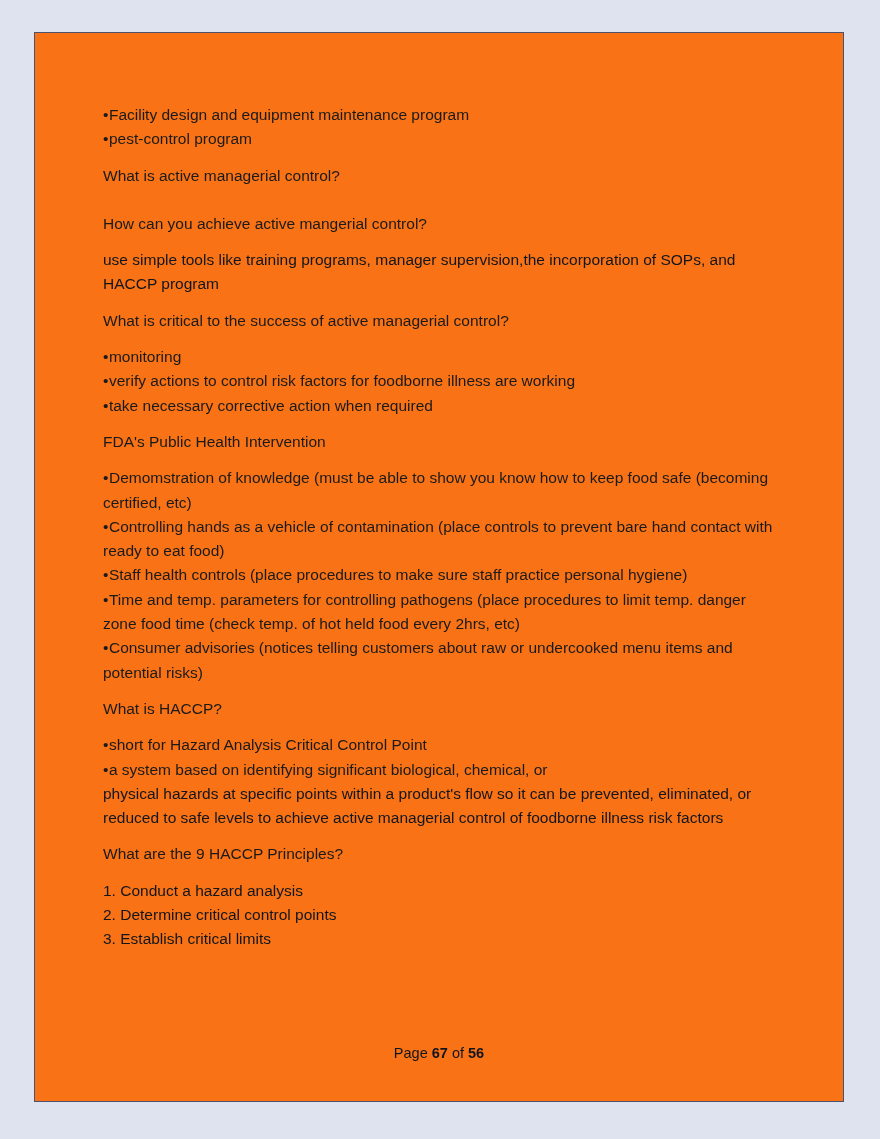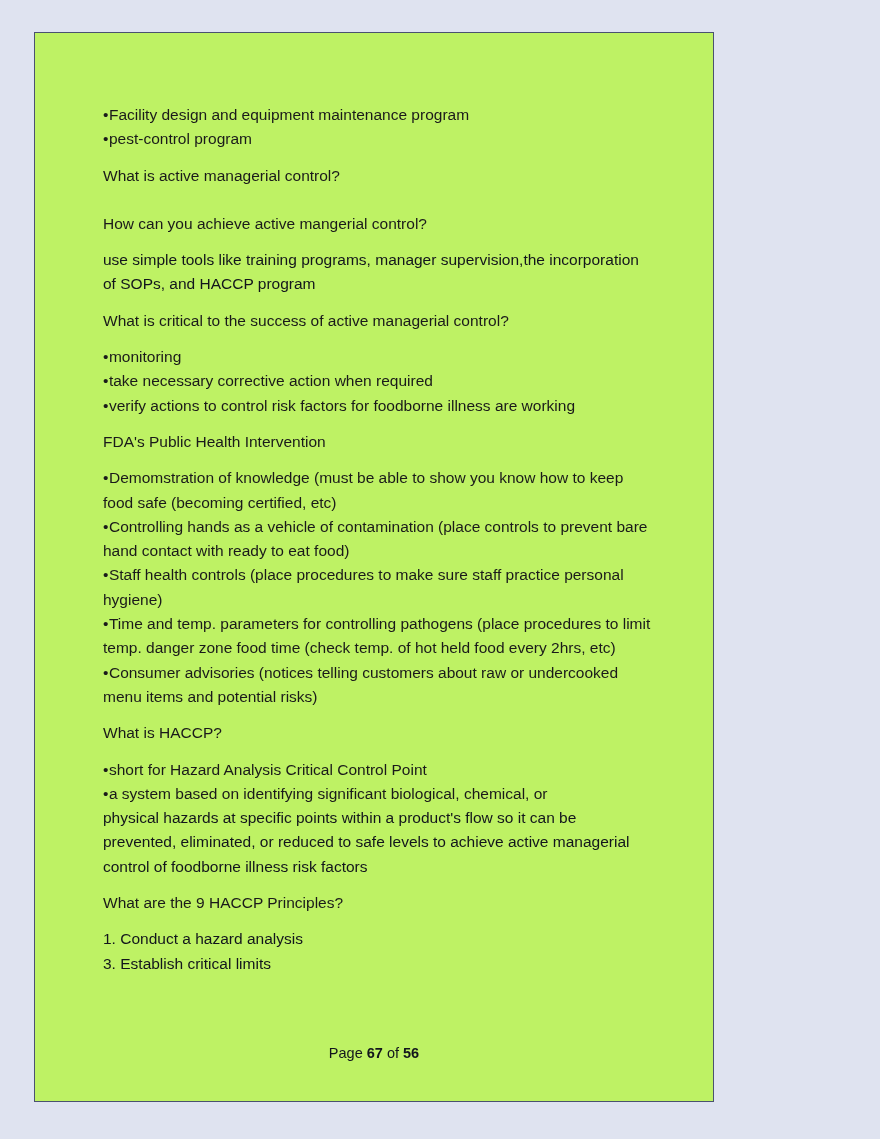--- a/index.html
+++ b/index.html
@@ -11,25 +11,25 @@
     height: 1139px;
     background: #dfe3f0;
     font-family: "Liberation Sans", sans-serif;
     color: #1a1a1a;
     -webkit-font-smoothing: antialiased;
   }
   .page {
     position: absolute;
     left: 34px;
     top: 32px;
-    width: 680px;
+    width: 810px;
     height: 1070px;
     box-sizing: border-box;
     border: 1px solid #4a5270;
-    background: #bef264;
+    background: #f97316;
   }
   .content {
     position: absolute;
     left: 68px;
     top: 70px;
     right: 60px;
   }
   .block {
     margin: 0 0 0 0;
   }
@@ -96,22 +96,22 @@
     <div class="block">
       <p class="para">use simple tools like training programs, manager supervision,the incorporation of SOPs, and HACCP program</p>
     </div>
     <div class="gap"></div>
 
     <p class="question">What is critical to the success of active managerial control?</p>
     <div class="gap"></div>
 
     <div class="block">
       <p class="bullet-line"><span class="dot">•</span><span>monitoring</span></p>
+      <p class="bullet-line"><span class="dot">•</span><span>verify actions to control risk factors for foodborne illness are working</span></p>
       <p class="bullet-line"><span class="dot">•</span><span>take necessary corrective action when required</span></p>
-      <p class="bullet-line"><span class="dot">•</span><span>verify actions to control risk factors for foodborne illness are working</span></p>
     </div>
     <div class="gap"></div>
 
     <p class="question">FDA's Public Health Intervention</p>
     <div class="gap"></div>
 
     <div class="block">
       <p class="bullet-line"><span class="dot">•</span><span>Demomstration of knowledge (must be able to show you know how to keep food safe (becoming certified, etc)</span></p>
       <p class="bullet-line"><span class="dot">•</span><span>Controlling hands as a vehicle of contamination (place controls to prevent bare hand contact with ready to eat food)</span></p>
       <p class="bullet-line"><span class="dot">•</span><span>Staff health controls (place procedures to make sure staff practice personal hygiene)</span></p>
@@ -128,20 +128,21 @@
       <p class="bullet-line"><span class="dot">•</span><span>a system based on identifying significant biological, chemical, or</span></p>
       <p class="para">physical hazards at specific points within a product's flow so it can be prevented, eliminated, or reduced to safe levels to achieve active managerial control of foodborne illness risk factors</p>
     </div>
     <div class="gap"></div>
 
     <p class="question">What are the 9 HACCP Principles?</p>
     <div class="gap"></div>
 
     <div class="block">
       <p class="para">1. Conduct a hazard analysis</p>
+      <p class="para">2. Determine critical control points</p>
       <p class="para">3. Establish critical limits</p>
     </div>
 
   </div>
 
   <div class="footer">
     <span>Page </span><b>67</b><span> of </span><b>56</b>
   </div>
 
 </div>

